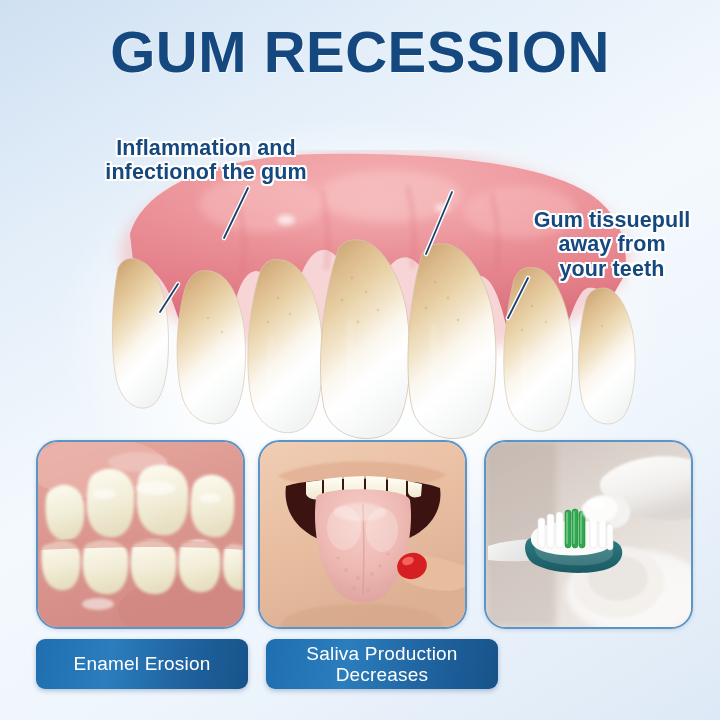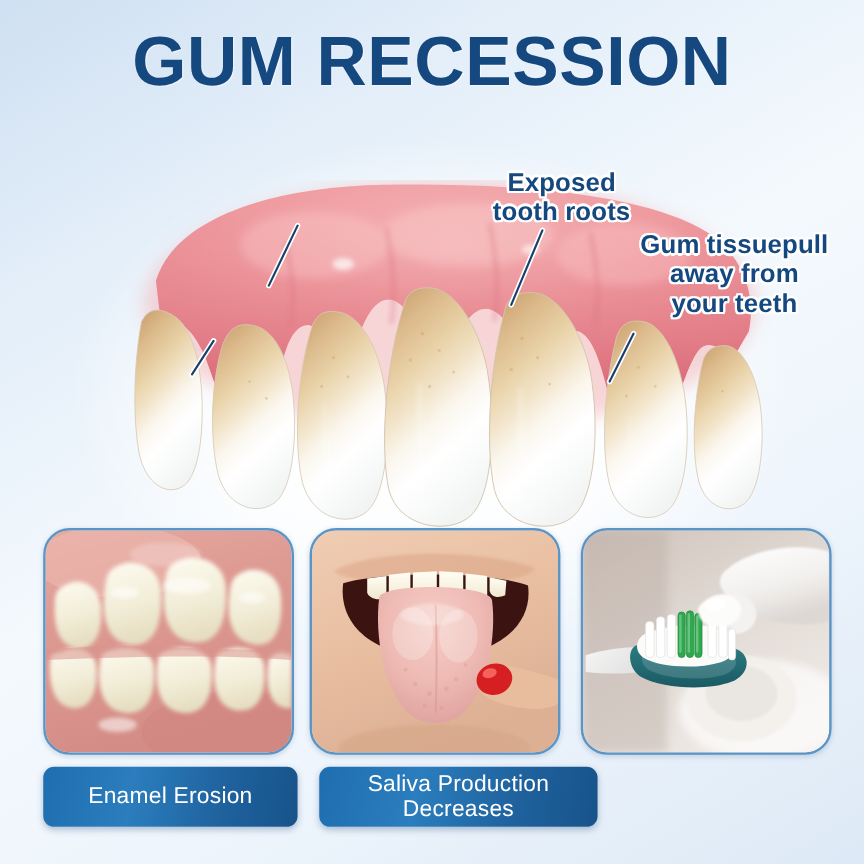--- a/index.html
+++ b/index.html
@@ -59,21 +59,21 @@
     letter-spacing: 0.1px;
     text-shadow:
       -1.6px -1.6px 0 #fff, 1.6px -1.6px 0 #fff,
       -1.6px  1.6px 0 #fff, 1.6px  1.6px 0 #fff,
        0 -2px 0 #fff, 0 2px 0 #fff, -2px 0 0 #fff, 2px 0 0 #fff;
     white-space: pre-line;
   }
   .lbl-inflammation { left: 76px;  top: 136px; width: 260px; text-align: center; }
   .lbl-gradual      { left: 14px;  top: 225px; width: 190px; text-align: center; }
   .lbl-exposed      { left: 398px; top: 140px; width: 140px; text-align: center; }
-  .lbl-pullaway     { left: 516px; top: 192px; width: 192px; text-align: center; }
+  .lbl-pullaway     { left: 516px; top: 208px; width: 192px; text-align: center; }
 
   
   .leaders {
     position: absolute;
     inset: 0;
     width: 720px;
     height: 720px;
     pointer-events: none;
   }
 
@@ -303,22 +303,22 @@
       <line x1="528" y1="278" x2="508" y2="318"></line>
     </g>
     <g stroke="#1b3f6b" stroke-width="1.8" stroke-linecap="round" fill="none">
       <line x1="248" y1="188" x2="224" y2="238"></line>
       <line x1="178" y1="284" x2="160" y2="312"></line>
       <line x1="452" y1="192" x2="426" y2="254"></line>
       <line x1="528" y1="278" x2="508" y2="318"></line>
     </g>
   </svg>
 
-  <div class="label lbl-exposed">Exposed
-tooth roots</div>
+  <div class="label lbl-inflammation">Inflammation and
+infectionof the gum</div>
   <div class="label lbl-pullaway">Gum tissuepull
 away from
 your teeth</div>
 
   <div class="cards">
 
     <div class="card">
       <div class="thumb">
         <svg viewBox="0 0 205 185" preserveAspectRatio="xMidYMid slice" aria-hidden="true">
           <defs>

